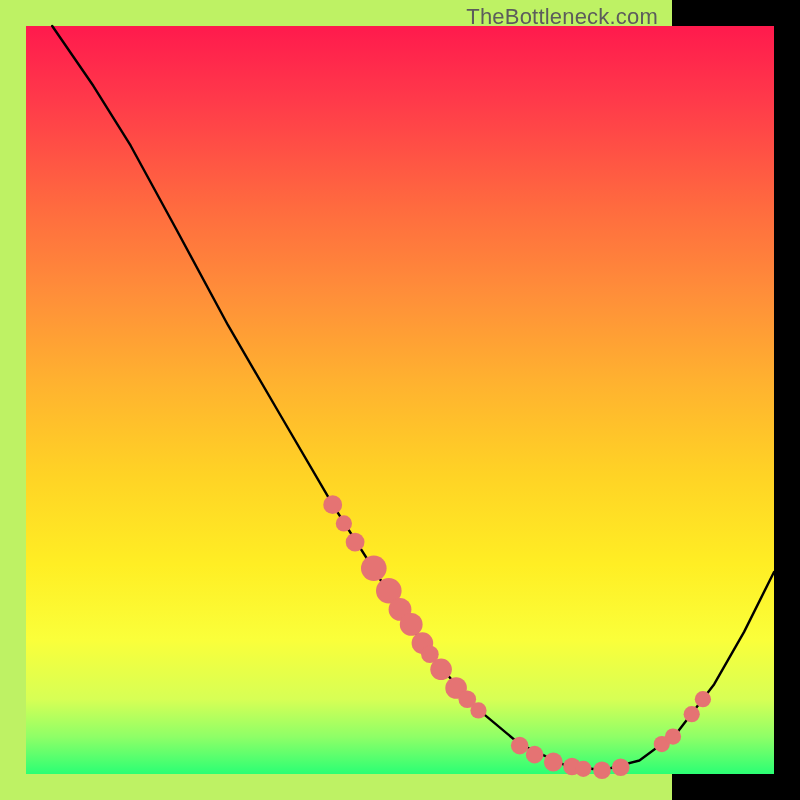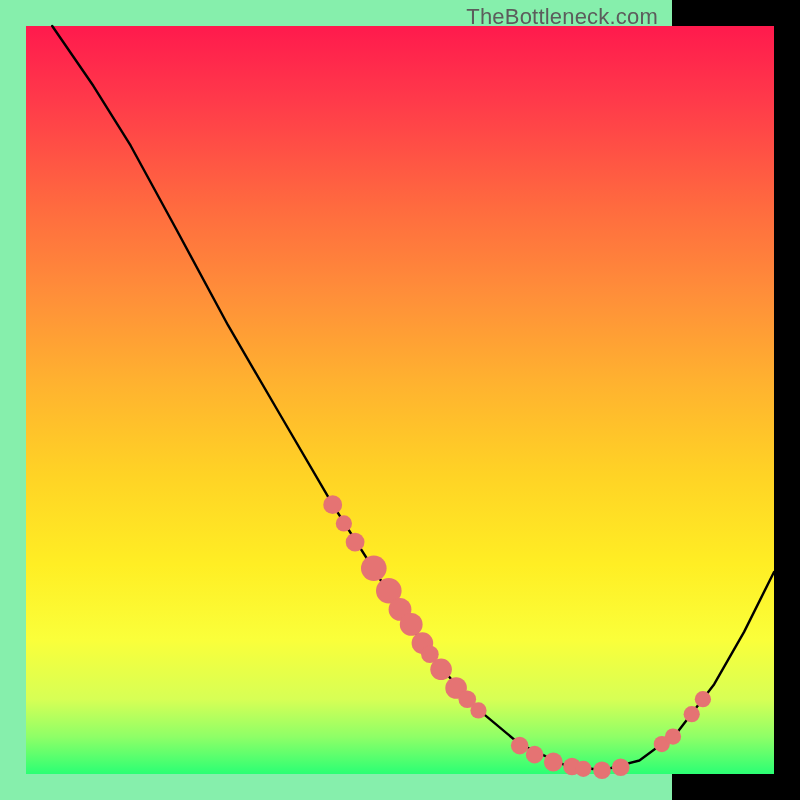--- a/index.html
+++ b/index.html
@@ -8,21 +8,21 @@
     width: 800px;
     height: 800px;
     background: #000000;
     overflow: hidden;
     font-family: Arial, Helvetica, sans-serif;
   }
   .stage {
     position: relative;
     width: 672px;
     height: 800px;
-    background: #86efac;
+    background: #bef264;
   }
   .plot-area {
     position: absolute;
     left: 26px;
     top: 26px;
     width: 748px;
     height: 748px;
     background: linear-gradient(
       to bottom,
       #ff1a4d 0%,

